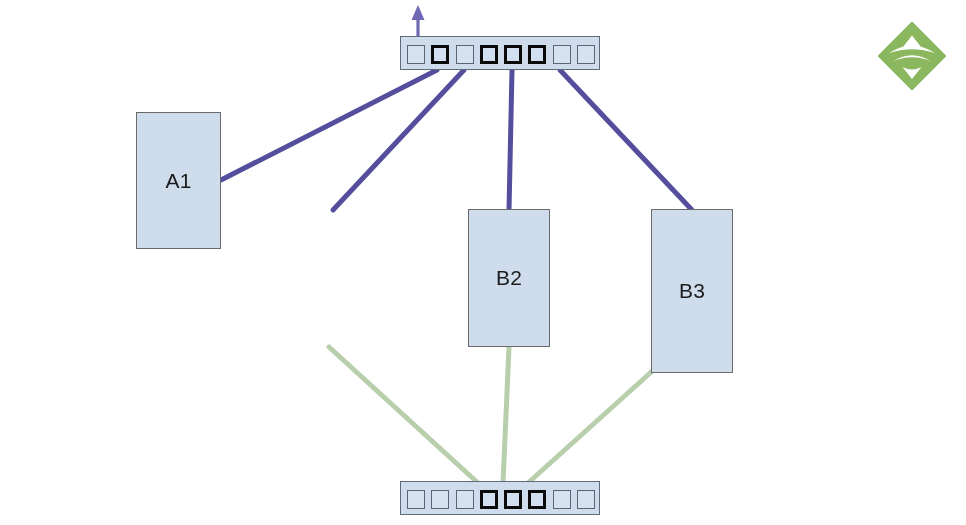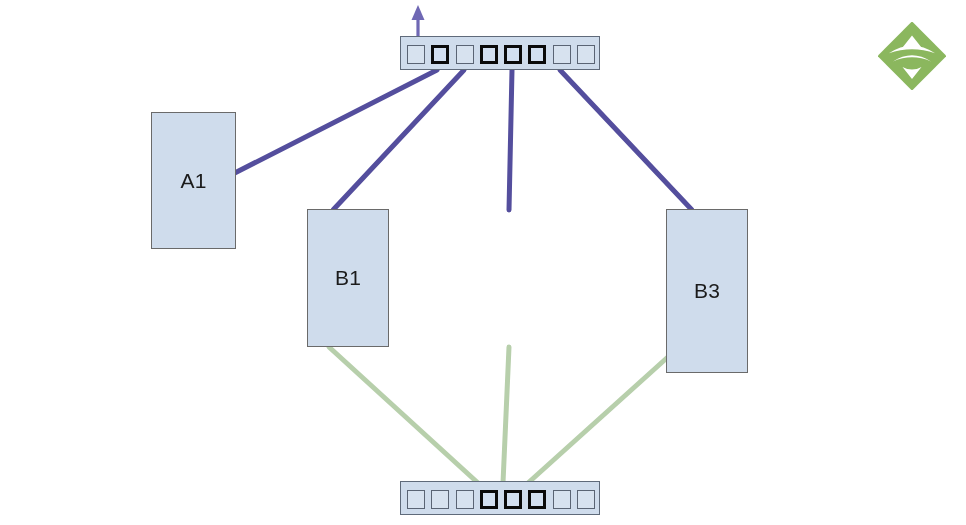--- a/index.html
+++ b/index.html
@@ -26,21 +26,20 @@
   }
   .node {
     position: absolute;
     box-sizing: border-box;
     background: #cfdcec;
     border: 1.6px solid #6a6a6a;
     display: flex;
     align-items: center;
     justify-content: center;
     z-index: 3;
-    margin-left: 15px;
   }
   .node-label {
     font-size: 21px;
     color: #1b1b1b;
     font-family: "Liberation Sans", sans-serif;
     letter-spacing: 0.2px;
   }
   .bar {
     position: absolute;
     box-sizing: border-box;
@@ -86,24 +85,24 @@
     <g>
       <line x1="418" y1="52" x2="418" y2="17" stroke="#6f68b4" stroke-width="3.2"></line>
       <polygon points="418,5 411.5,20 424.5,20" fill="#6f68b4"></polygon>
     </g>
   </svg>
 
   <div class="node" style="left:136px; top:112px; width:85px; height:137px;">
     <span class="node-label">A1</span>
   </div>
 
-  <div class="node" style="left:292px; top:209px; width:82px; height:138px;">
-    <span class="node-label">B1</span>
+
+  <div class="node" style="left:468px; top:209px; width:82px; height:138px;">
+    <span class="node-label">B2</span>
   </div>
-
 
   <div class="node" style="left:651px; top:209px; width:82px; height:164px;">
     <span class="node-label">B3</span>
   </div>
 
   <div class="bar" id="top-bar" style="left: 400px; top: 36px; width: 200px; height: 34px; position: absolute;">
       <div class="cell cell-light" style="position: absolute; left: 6px; top: 7.5px; width: 18px; height: 19px;"></div>
       <div class="cell cell-bold" style="position: absolute; left: 30.2857px; top: 7.5px; width: 18px; height: 19px;"></div>
       <div class="cell cell-light" style="position: absolute; left: 54.5714px; top: 7.5px; width: 18px; height: 19px;"></div>
       <div class="cell cell-bold" style="position: absolute; left: 78.8571px; top: 7.5px; width: 18px; height: 19px;"></div>

